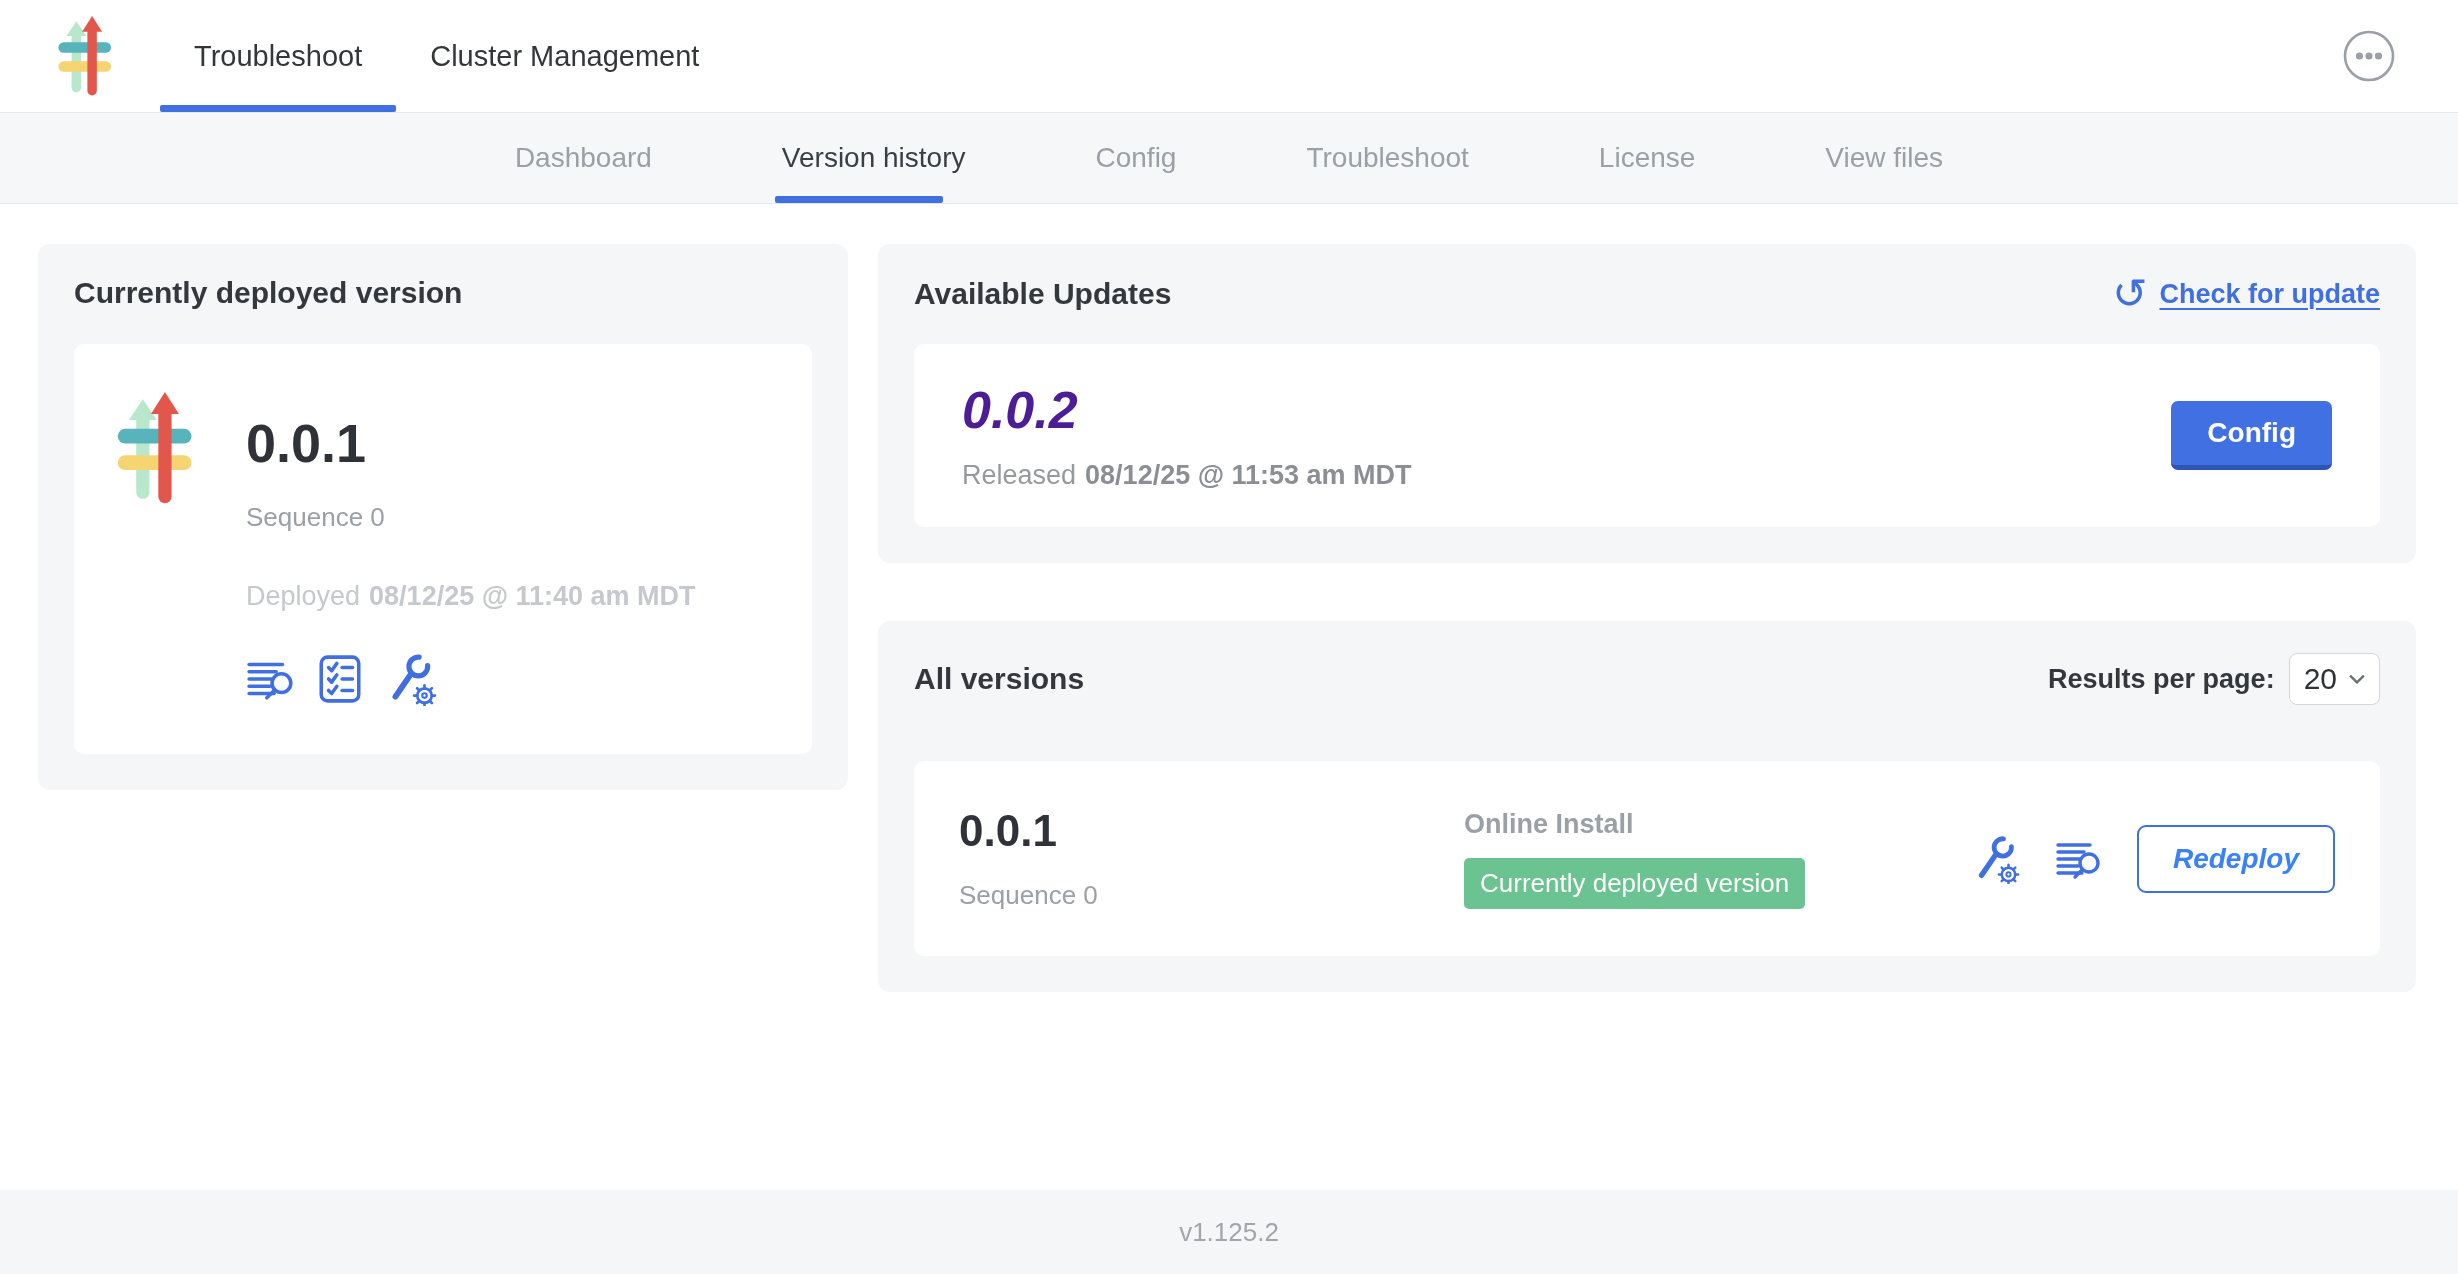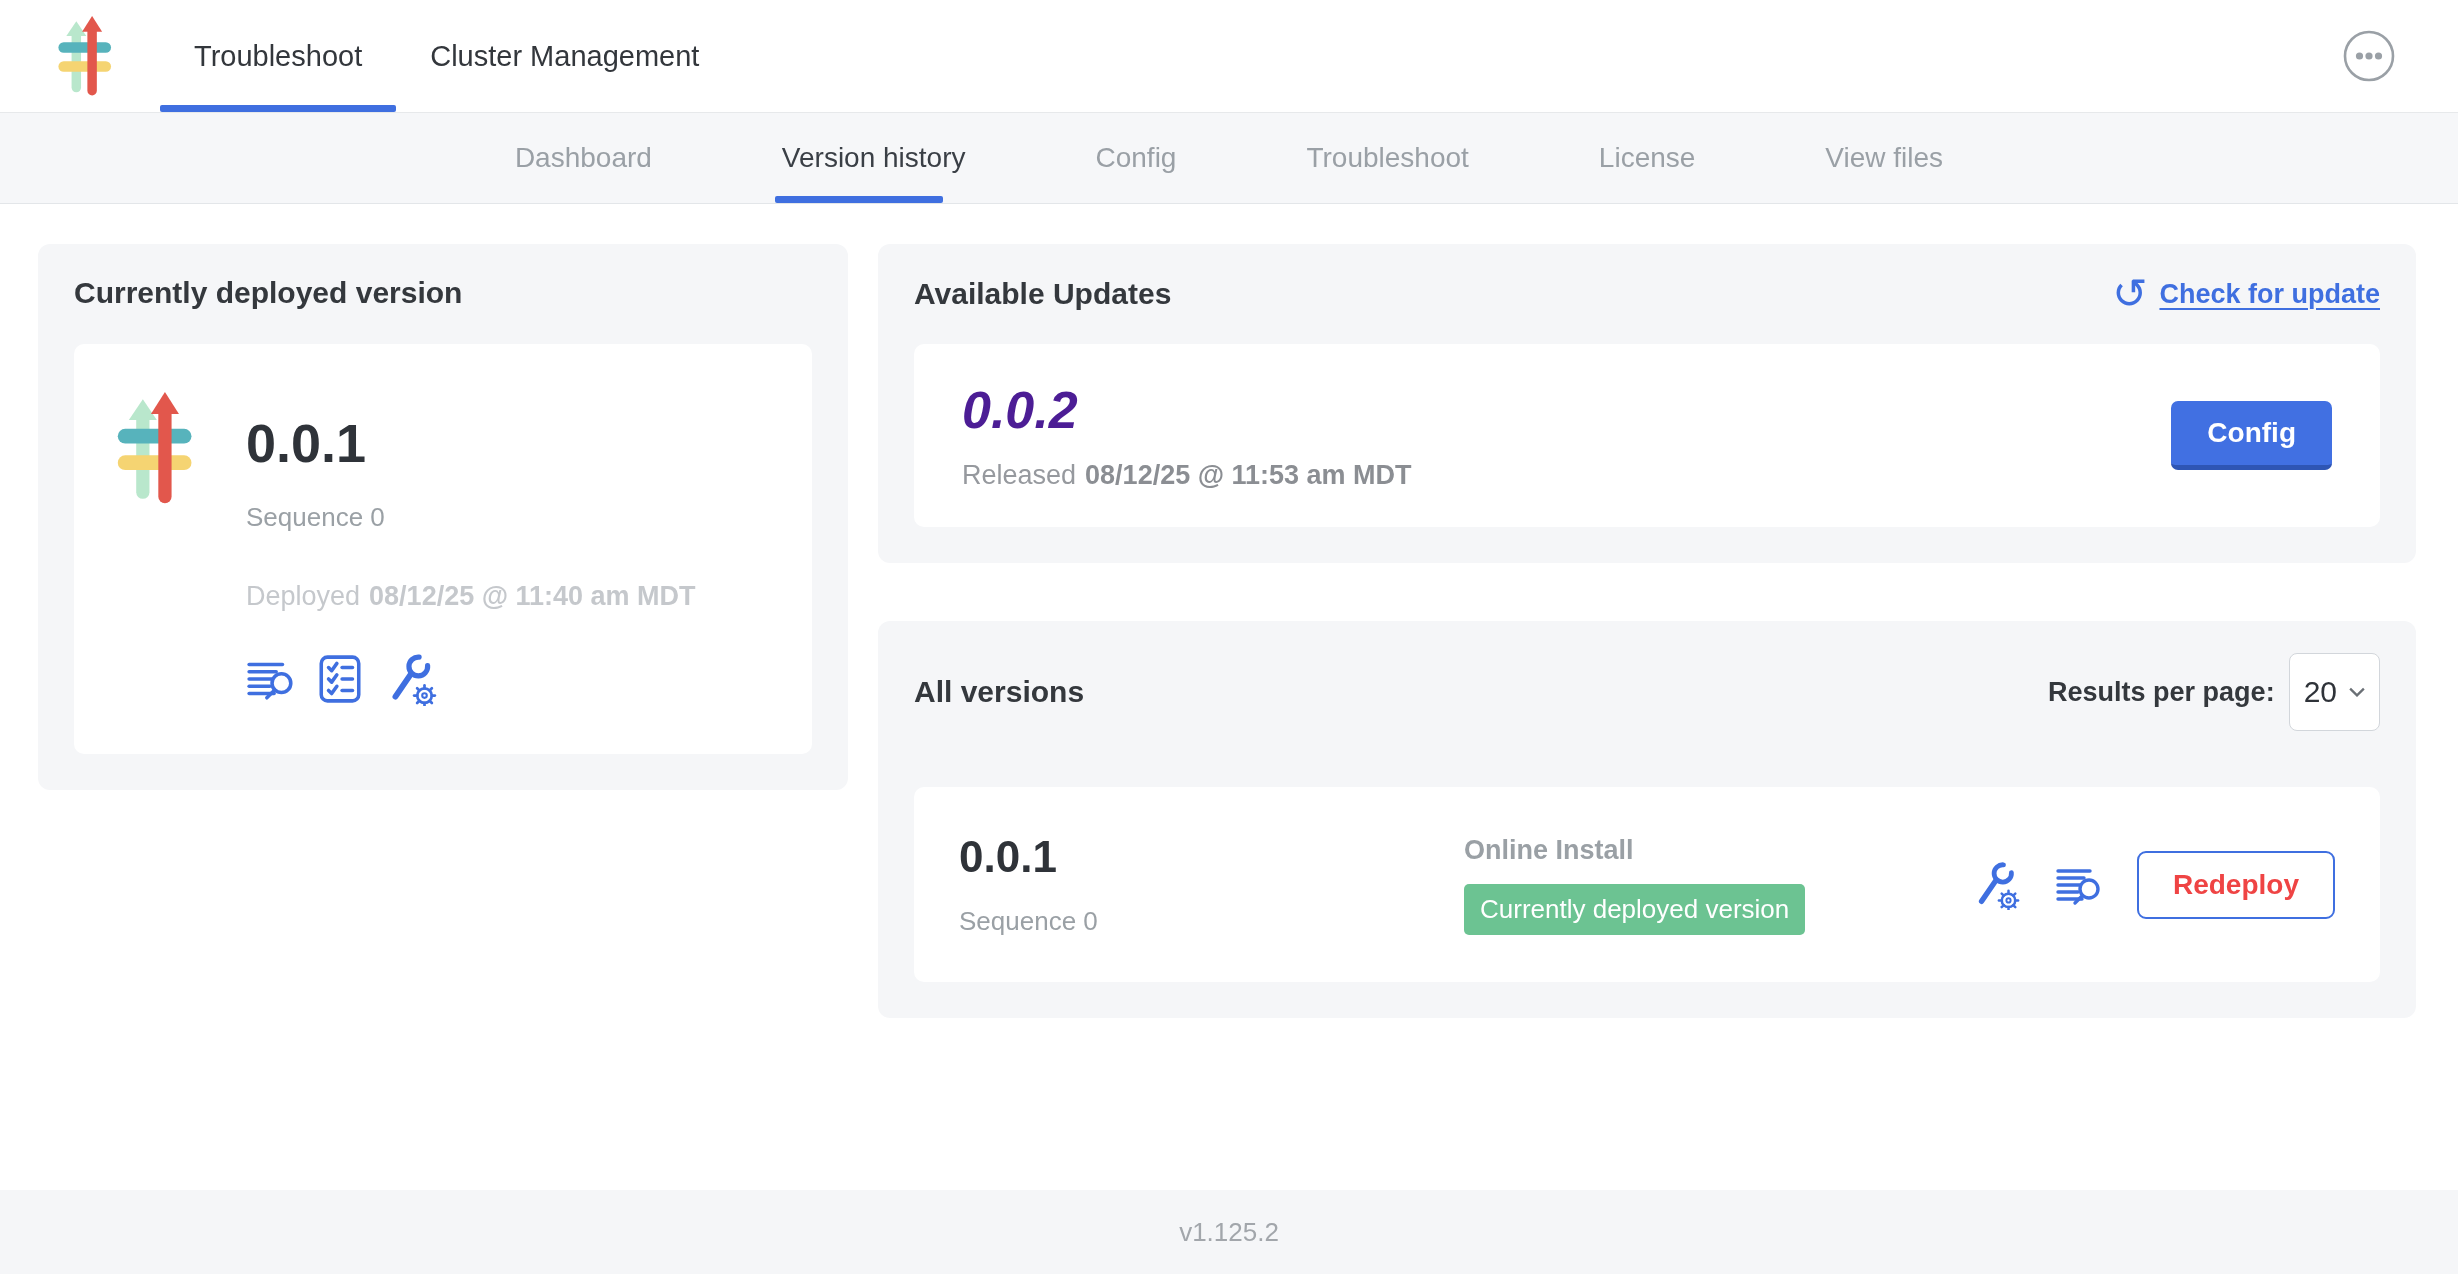--- a/index.html
+++ b/index.html
@@ -94,31 +94,31 @@
   .ver-mid { font-size: 52px; font-weight: 700; color: #4c1d95; font-style: italic; }
   .released-line { font-size: 27px; color: #96999e; margin-top: 20px; }
   .released-line b { color: #8b8e93; }
 
   .btn-primary {
     background: #4170e2; color: #ffffff; font-size: 28px; font-weight: 700;
     border: none; border-bottom: 5px solid #2e55b4; border-radius: 7px;
     padding: 16px 36px; font-family: inherit;
   }
   .btn-outline {
-    background: #ffffff; color: #ef4444; font-size: 28px; font-weight: 700;
+    background: #ffffff; color: #3b82f6; font-size: 28px; font-weight: 700;
     border: 2.5px solid #3f6fe0; border-radius: 9px;
-    padding: 16px 34px; font-family: inherit;
+    padding: 16px 34px; font-family: inherit; font-style: italic;
   }
 
   .versions-head-right { display: flex; align-items: center; }
   .results-label { font-size: 27px; font-weight: 700; color: #34383d; margin-right: 14px; }
   .select-box {
     display: inline-flex; align-items: center; gap: 12px;
     background: #ffffff; border: 1px solid #d2d6db; border-radius: 8px;
-    padding: 21px 14px; font-size: 30px; color: #2f3339;
+    padding: 8px 14px; font-size: 30px; color: #2f3339;
   }
 
   .versions-inner {
     margin-top: 56px; padding: 45px 45px;
     display: flex; align-items: center;
   }
   .col-version { width: 505px; }
   .ver-row { font-size: 44px; font-weight: 700; color: #2f3339; }
   .col-version .seq-text { margin-top: 24px; }
   .col-status { flex: 1; }

